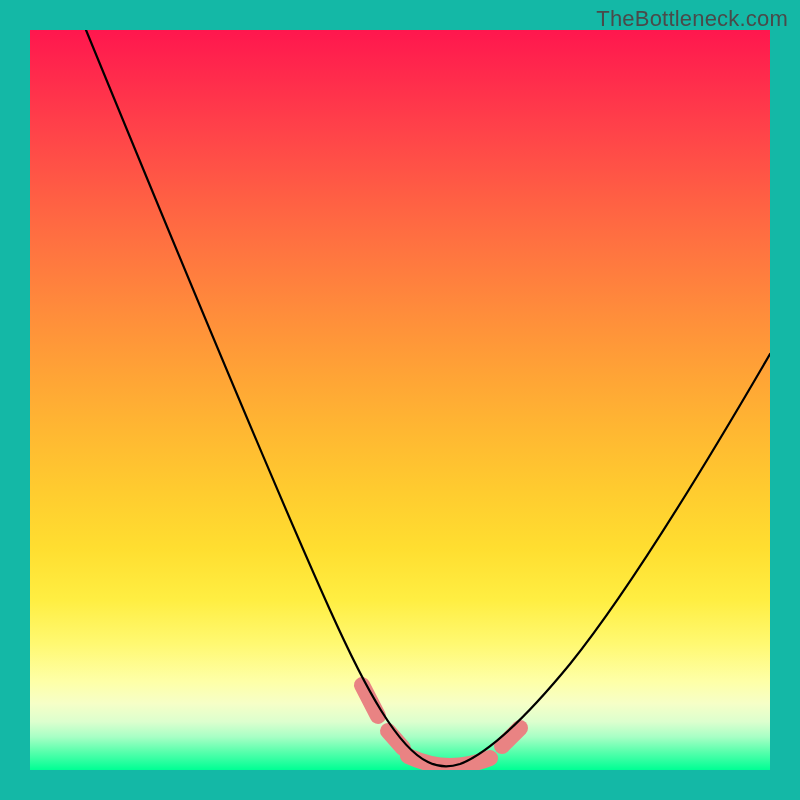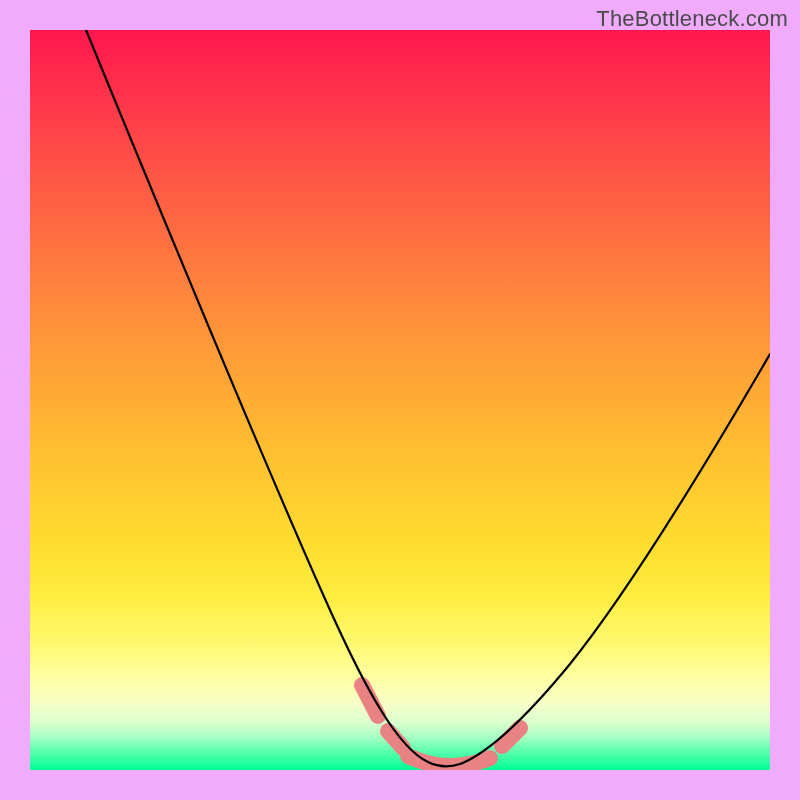--- a/index.html
+++ b/index.html
@@ -1,21 +1,21 @@
 <!DOCTYPE html>
 <html><head>
 <meta charset="utf-8">
 <style>
   * { margin: 0; padding: 0; box-sizing: border-box; }
   html, body { width: 800px; height: 800px; background: #000; overflow: hidden; }
   .frame {
     position: relative;
     width: 800px;
     height: 800px;
-    background: #f0abfc;
+    background: #14b8a6;
   }
   .watermark {
     position: absolute;
     top: 6px;
     right: 12px;
     font-family: Arial, Helvetica, sans-serif;
     font-size: 22px;
     color: #4a4a4a;
     font-weight: 400;
     letter-spacing: 0.2px;

